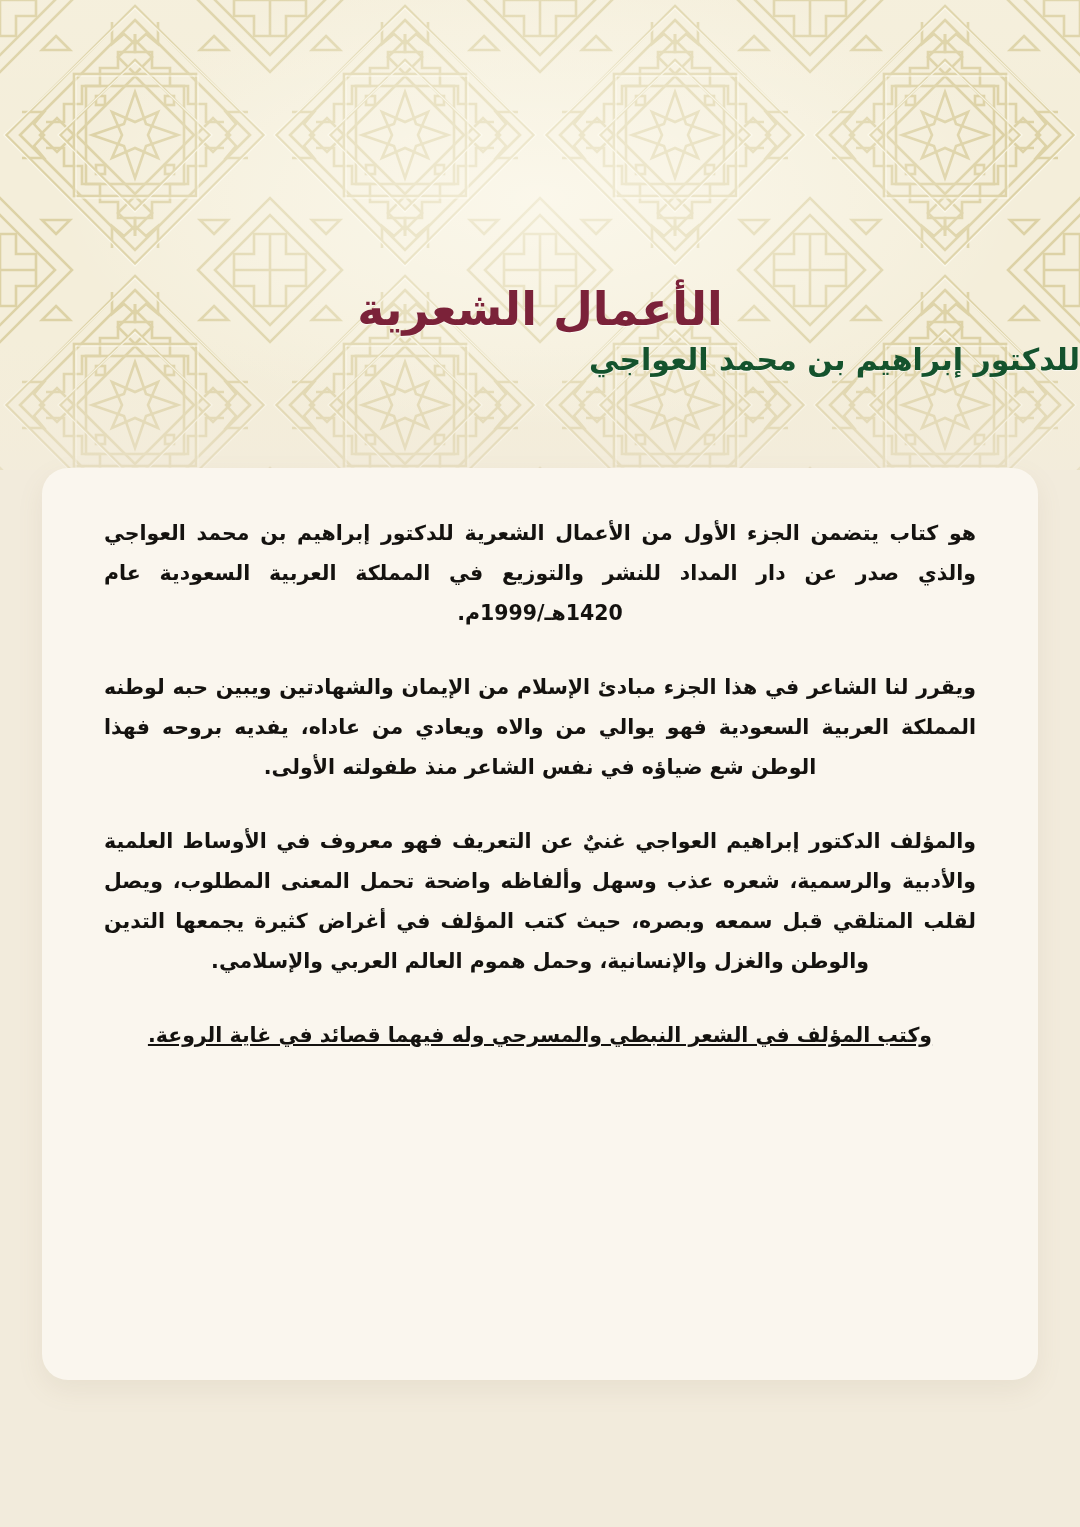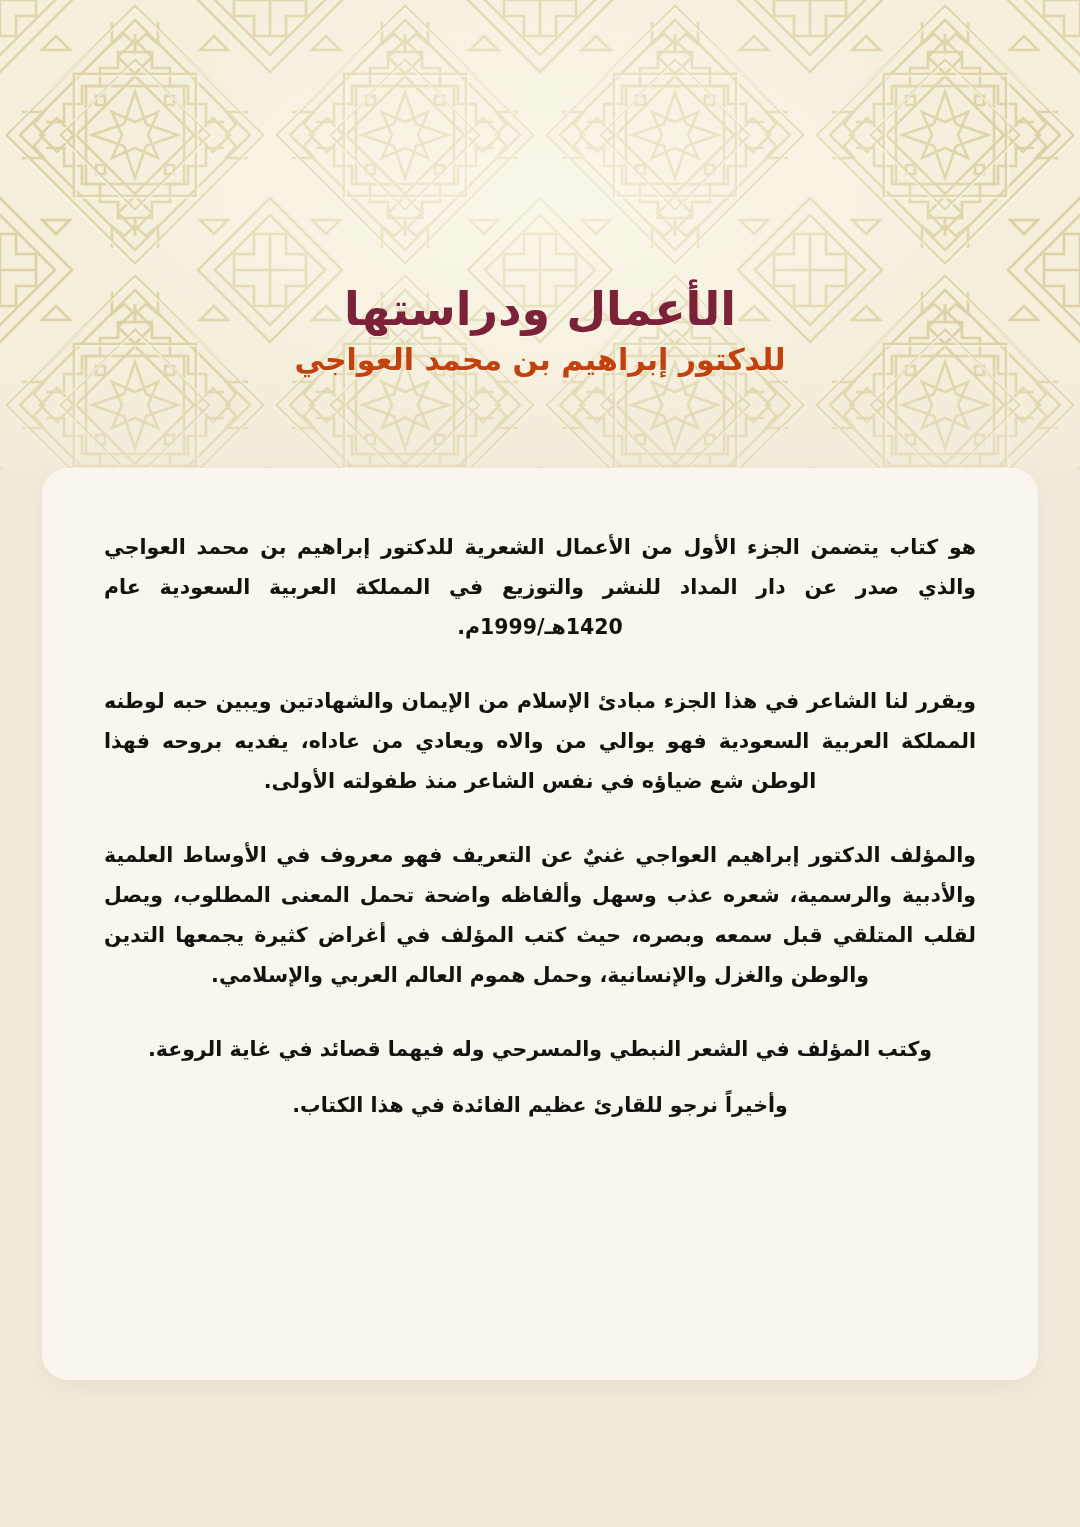--- a/index.html
+++ b/index.html
@@ -77,22 +77,23 @@
     line-height: 1.18;
     color: #7b2239;
     letter-spacing: 0.5px;
     text-shadow: 0 1px 0 rgba(255,255,255,0.55);
   }
   .book-subtitle {
     margin: 6px 0 0 0;
     font-size: 30px;
     font-weight: bold;
     line-height: 1.2;
-    color: #c2410c;
+    color: #14532d;
     text-shadow: 0 1px 0 rgba(255,255,255,0.5);
+    text-align: right;
   }
 
   
   .content-card {
     position: absolute;
     top: 468px;
     left: 42px;
     width: 996px;
     height: 912px;
     background: #faf6ee;
@@ -106,31 +107,32 @@
     direction: rtl;
     text-align: justify;
     text-align-last: center;
     color: #14120f;
     font-family: "DejaVu Sans", "Liberation Sans", sans-serif;
     font-size: 20.5px;
     line-height: 1.95;
     font-weight: 600;
   }
   .card-body p {
-    margin: 16px 0 34px 0;
+    margin: 2px 0 34px 0;
   }
   .card-body p:last-child {
     margin-bottom: 0;
   }
   .para-compact {
     margin-bottom: 6px !important;
   }
   .para-tight-group {
     text-align: center;
     text-align-last: center;
+    text-decoration: underline;
   }
 </style>
 </head>
 <body>
 
 <div class="page">
 
   <div class="pattern-band">
     <svg class="tile-svg" viewBox="0 0 1080 470" preserveAspectRatio="xMidYMid slice" aria-hidden="true">
       <defs>
@@ -196,27 +198,26 @@
             <rect x="76" y="76" width="122" height="122"></rect>
           </g>
         </pattern>
       </defs>
       <rect x="0" y="0" width="1080" height="470" fill="url(#geoTile)"></rect>
     </svg>
     <div class="pattern-sheen"></div>
   </div>
 
   <div class="title-block">
-    <h1 class="book-title">الأعمال ودراستها</h1>
+    <h1 class="book-title">الأعمال الشعرية</h1>
     <h2 class="book-subtitle">للدكتور إبراهيم بن محمد العواجي</h2>
   </div>
 
   <div class="content-card">
     <div class="card-body">
       <p>هو كتاب يتضمن الجزء الأول من الأعمال الشعرية للدكتور إبراهيم بن محمد العواجي والذي صدر عن دار المداد للنشر والتوزيع في المملكة العربية السعودية عام 1420هـ/1999م.</p>
       <p>ويقرر لنا الشاعر في هذا الجزء مبادئ الإسلام من الإيمان والشهادتين ويبين حبه لوطنه المملكة العربية السعودية فهو يوالي من والاه ويعادي من عاداه، يفديه بروحه فهذا الوطن شع ضياؤه في نفس الشاعر منذ طفولته الأولى.</p>
       <p>والمؤلف الدكتور إبراهيم العواجي غنيٌ عن التعريف فهو معروف في الأوساط العلمية والأدبية والرسمية، شعره عذب وسهل وألفاظه واضحة تحمل المعنى المطلوب، ويصل لقلب المتلقي قبل سمعه وبصره، حيث كتب المؤلف في أغراض كثيرة يجمعها التدين والوطن والغزل والإنسانية، وحمل هموم العالم العربي والإسلامي.</p>
       <p class="para-compact para-tight-group">وكتب المؤلف في الشعر النبطي والمسرحي وله فيهما قصائد في غاية الروعة.</p>
-      <p class="para-tight-group">وأخيراً نرجو للقارئ عظيم الفائدة في هذا الكتاب.</p>
     </div>
   </div>
 
 </div>
 
 </body></html>

